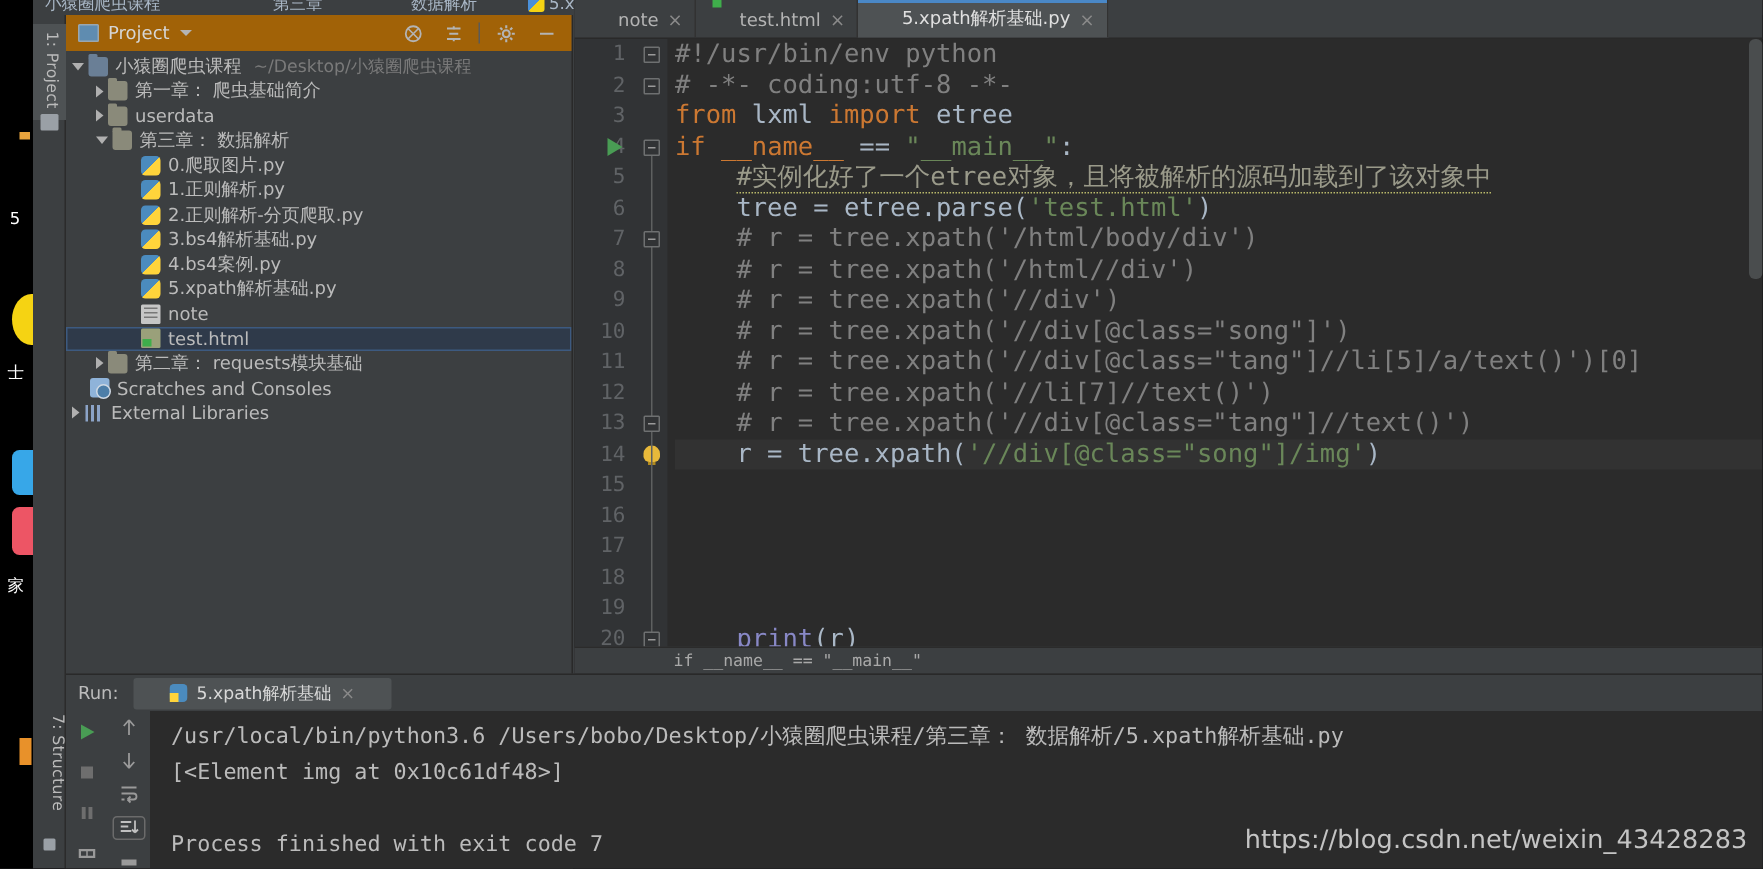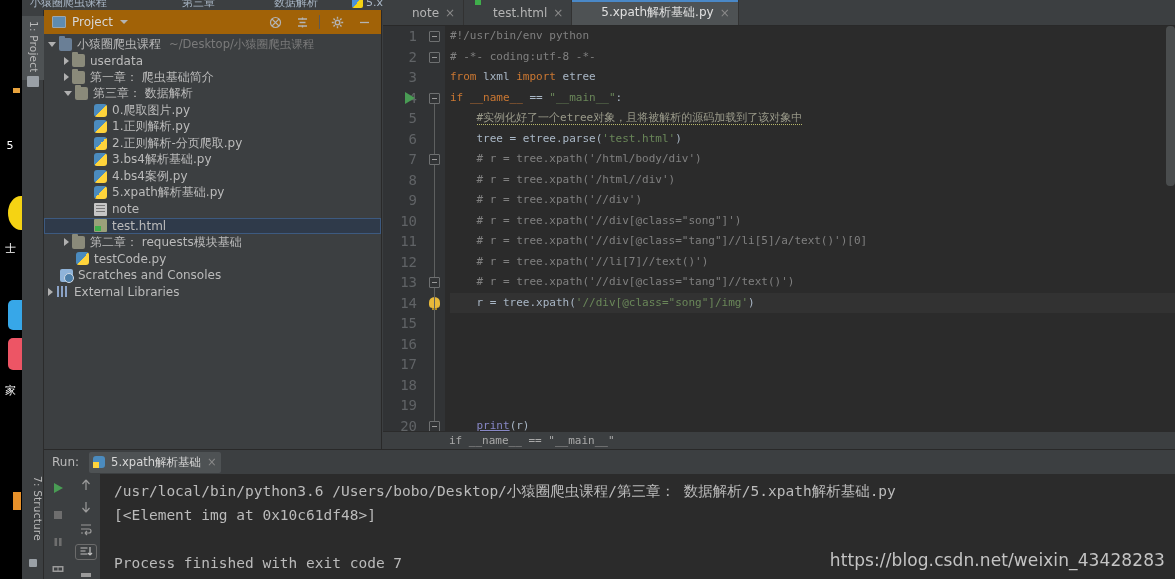--- a/index.html
+++ b/index.html
@@ -218,21 +218,21 @@
     position: absolute; left: 46px; width: 11px; height: 11px;
     background: #e8b93a; border-radius: 50% 50% 35% 35%; cursor: pointer;
   }
   .bulb::after {
     content:""; position:absolute; left:3px; bottom:-2px; width:5px; height:2px; background:#b08a20;
   }
 
   .code {
     position: absolute; left: 62px; top: 0; right: 0; bottom: 0;
     font-family: "DejaVu Sans Mono", "Liberation Mono", monospace;
-    font-size: 11px; line-height: 20.5px; color: #a9b7c6;
+    font-size: 17px; line-height: 20.5px; color: #a9b7c6;
     white-space: pre; padding-left: 5px; overflow: hidden;
   }
   .code .cl { height: 20.5px; }
   .code .cl.cur { background: #323232; }
   .kw { color: #cc7832; }
   .st { color: #6a8759; }
   .cm { color: #808080; }
   .cmw { color: #9a9a8a; border-bottom: 1px dotted #b8b86a; }
   .pf { color: #8888c6; text-decoration: underline; text-decoration-color: #8888c6; }
   .squig { border-bottom: 2px dotted #a5a54b; }
@@ -249,21 +249,21 @@
   .run-panel {
     position: absolute; left: 44px; right: 0; bottom: 0; height: 130px;
     background: #3c3f41; border-top: 1px solid #292929;
   }
   .run-head {
     height: 24px; display: flex; align-items: center; padding-left: 8px;
     font-size: 12px; color: #bbbbbb; gap: 10px;
   }
   .run-tab {
     display: flex; align-items: center; gap: 6px;
-    background: #4e5254; padding: 3px 4px; border-radius: 2px;
+    background: #4e5254; padding: 3px 24px; border-radius: 2px;
     font-size: 11.5px; color: #d8d8d8; cursor: pointer;
   }
   .run-tab .ti { width: 12px; height: 12px; flex: none; }
   .run-tab .tx { color: #8a8a8a; }
 
   .run-side {
     position: absolute; left: 0; top: 24px; width: 56px; bottom: 0;
     display: flex;
   }
   .run-col { width: 28px; display: flex; flex-direction: column; align-items: center; padding-top: 4px; gap: 8px; }
@@ -355,26 +355,26 @@
     <div class="tree" id="tree-container">
         <div class="row ind0">
           <span class="arrow"></span>
           <span class="ico folder src"></span>
           <span>小猿圈爬虫课程</span>
           <span class="label-path">~/Desktop/小猿圈爬虫课程</span>
         </div>
         <div class="row ind1">
           <span class="arrow closed"></span>
           <span class="ico folder"></span>
-          <span>userdata</span>
+          <span>第一章： 爬虫基础简介</span>
         </div>
         <div class="row ind1">
           <span class="arrow closed"></span>
           <span class="ico folder"></span>
-          <span>第一章： 爬虫基础简介</span>
+          <span>userdata</span>
         </div>
         <div class="row ind1">
           <span class="arrow"></span>
           <span class="ico folder"></span>
           <span>第三章： 数据解析</span>
         </div>
         <div class="row ind2">
           <span class="arrow none"></span>
           <span class="ico py"></span>
           <span>0.爬取图片.py</span>
@@ -411,25 +411,20 @@
         </div>
         <div class="row ind2 sel">
           <span class="arrow none"></span>
           <span class="ico html"></span>
           <span>test.html</span>
         </div>
         <div class="row ind1">
           <span class="arrow closed"></span>
           <span class="ico folder"></span>
           <span>第二章： requests模块基础</span>
-        </div>
-        <div class="row ind1">
-          <span class="arrow none"></span>
-          <span class="ico py"></span>
-          <span>testCode.py</span>
         </div>
         <div class="row ind0">
           <span class="arrow none"></span>
           <span class="ico scratch"></span>
           <span>Scratches and Consoles</span>
         </div>
         <div class="row ind0">
           <span class="arrow closed"></span>
           <span class="ico lib"></span>
           <span>External Libraries</span>

